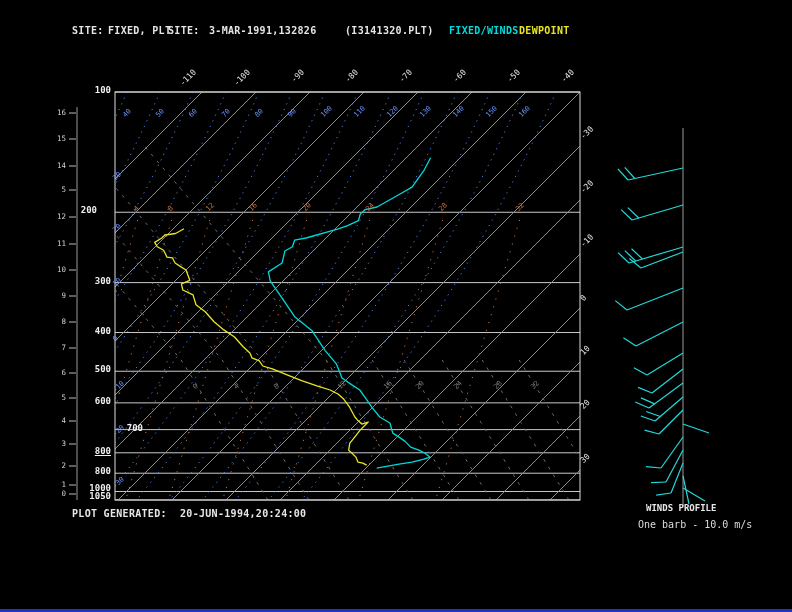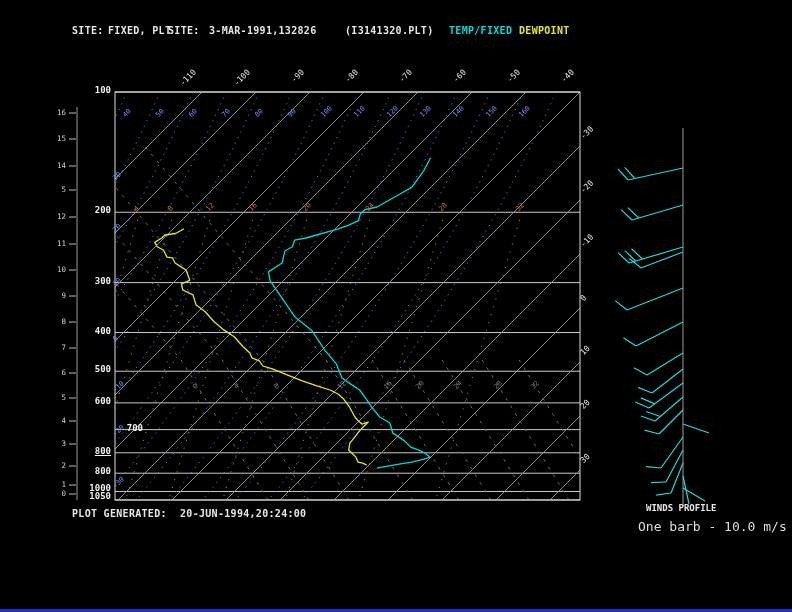--- a/index.html
+++ b/index.html
@@ -12,35 +12,35 @@
   .plbl{font-size:9px;font-weight:bold;color:#f0f0f0;width:33px;text-align:right;}
   .klbl{font-size:7.5px;color:#cfcfcf;width:26px;text-align:right;}
   .ttop{font-size:8px;color:#e8e8e8;width:38px;text-align:right;
         transform:rotate(-45deg);transform-origin:100% 100%;}
   .trgt{font-size:8px;color:#e8e8e8;width:30px;
         transform:rotate(-45deg);transform-origin:0 100%;}
   .badi{font-size:7px;color:#6d95ff;transform:rotate(-45deg);transform-origin:0 100%;}
   .omix{font-size:7px;color:#d2713c;transform:rotate(-45deg);transform-origin:0 100%;}
   .gmoist{font-size:7px;color:#7a7a7a;transform:rotate(-45deg);transform-origin:0 100%;}
   .wtitle{font-size:9px;font-weight:bold;}
-  .wcap{font-size:13px;color:#dcdcdc;}
+  .wcap{font-size:10px;color:#dcdcdc;}
   #bluestrip{position:absolute;left:0;bottom:0;width:792px;height:3px;background:#1d33c4;}
   svg{position:absolute;left:0;top:0;}
 </style>
 </head>
 <body>
 
 <div id="screen">
 
   <span class="lbl hdr" style="left:72px">SITE:</span>
   <span class="lbl hdr" style="left:108px">FIXED, PLT</span>
   <span class="lbl hdr" style="left:168px">SITE:</span>
   <span class="lbl hdr" style="left:209px">3-MAR-1991,132826</span>
   <span class="lbl hdr" style="left:345px">(I3141320.PLT)</span>
-  <span class="lbl hdr cyan" style="left:449px">TEMP/FIXED</span>
+  <span class="lbl hdr cyan" style="left:449px">FIXED/WINDS</span>
   <span class="lbl hdr yellow" style="left:519px">DEWPOINT</span>
 
   <svg id="plot-svg" width="792" height="612" viewBox="0 0 792 612">
       <defs>
         <clipPath id="plotclip">
           <rect x="115" y="92" width="465" height="408"></rect>
         </clipPath>
       </defs>
       <g>
         <line x1="115" x2="580" y1="92" y2="92" stroke="#c9c9c9" stroke-width="1"></line>
@@ -180,21 +180,21 @@
         <line x1="666" y1="482" x2="651.0096626095351" y2="482.5290415106875" stroke="#22d8d8" stroke-width="1.2"></line>
         <line x1="683" y1="463" x2="671" y2="493" stroke="#22d8d8" stroke-width="1.2"></line>
         <line x1="671" y1="493" x2="656.1536577127447" y2="495.1392102957996" stroke="#22d8d8" stroke-width="1.2"></line>
         <line x1="683" y1="476" x2="689" y2="504" stroke="#22d8d8" stroke-width="1.2"></line>
         <line x1="683" y1="488" x2="705" y2="501" stroke="#22d8d8" stroke-width="1.2"></line>
       </g>
     </svg>
 
   <div id="labels">
       <span class="lbl plbl" style="left: 78px; top: 86px;">100</span>
-      <span class="lbl plbl" style="left: 78px; top: 206.261px;">200</span>
+      <span class="lbl plbl" style="left: 64px; top: 206.261px;">200</span>
       <span class="lbl plbl" style="left: 78px; top: 276.609px;">300</span>
       <span class="lbl plbl" style="left: 78px; top: 326.522px; text-align: right;">400</span>
       <span class="lbl plbl" style="left: 78px; top: 365.237px;">500</span>
       <span class="lbl plbl" style="left: 78px; top: 396.87px;">600</span>
       <span class="lbl plbl" style="left: 78px; top: 423.615px; margin-left: 32px;">700</span>
       <span class="lbl plbl" style="left: 78px; top: 446.783px; text-decoration: underline;">800</span>
       <span class="lbl plbl" style="left: 78px; top: 467.218px;">800</span>
       <span class="lbl plbl" style="left: 78px; top: 484px;">1000</span>
       <span class="lbl plbl" style="left: 78px; top: 492px;">1050</span>
       <span class="lbl klbl" style="left: 40px; top: 109px;">16</span>

